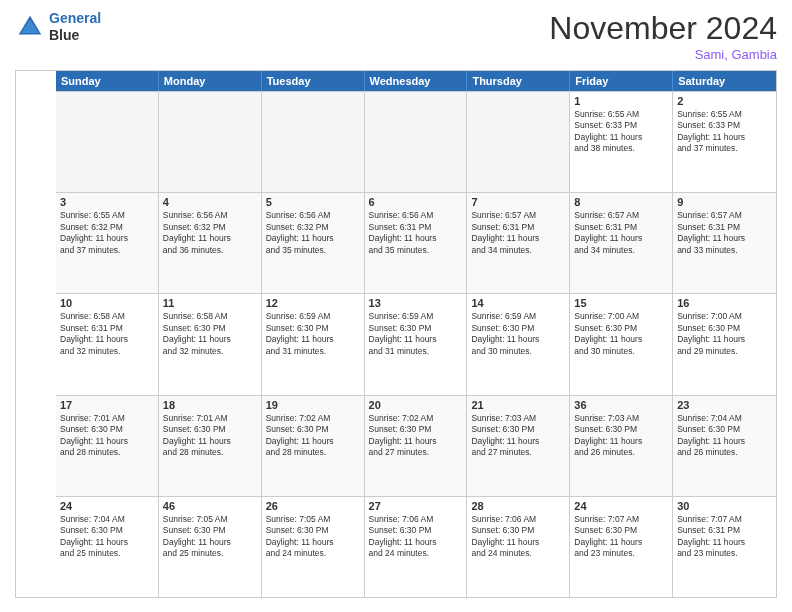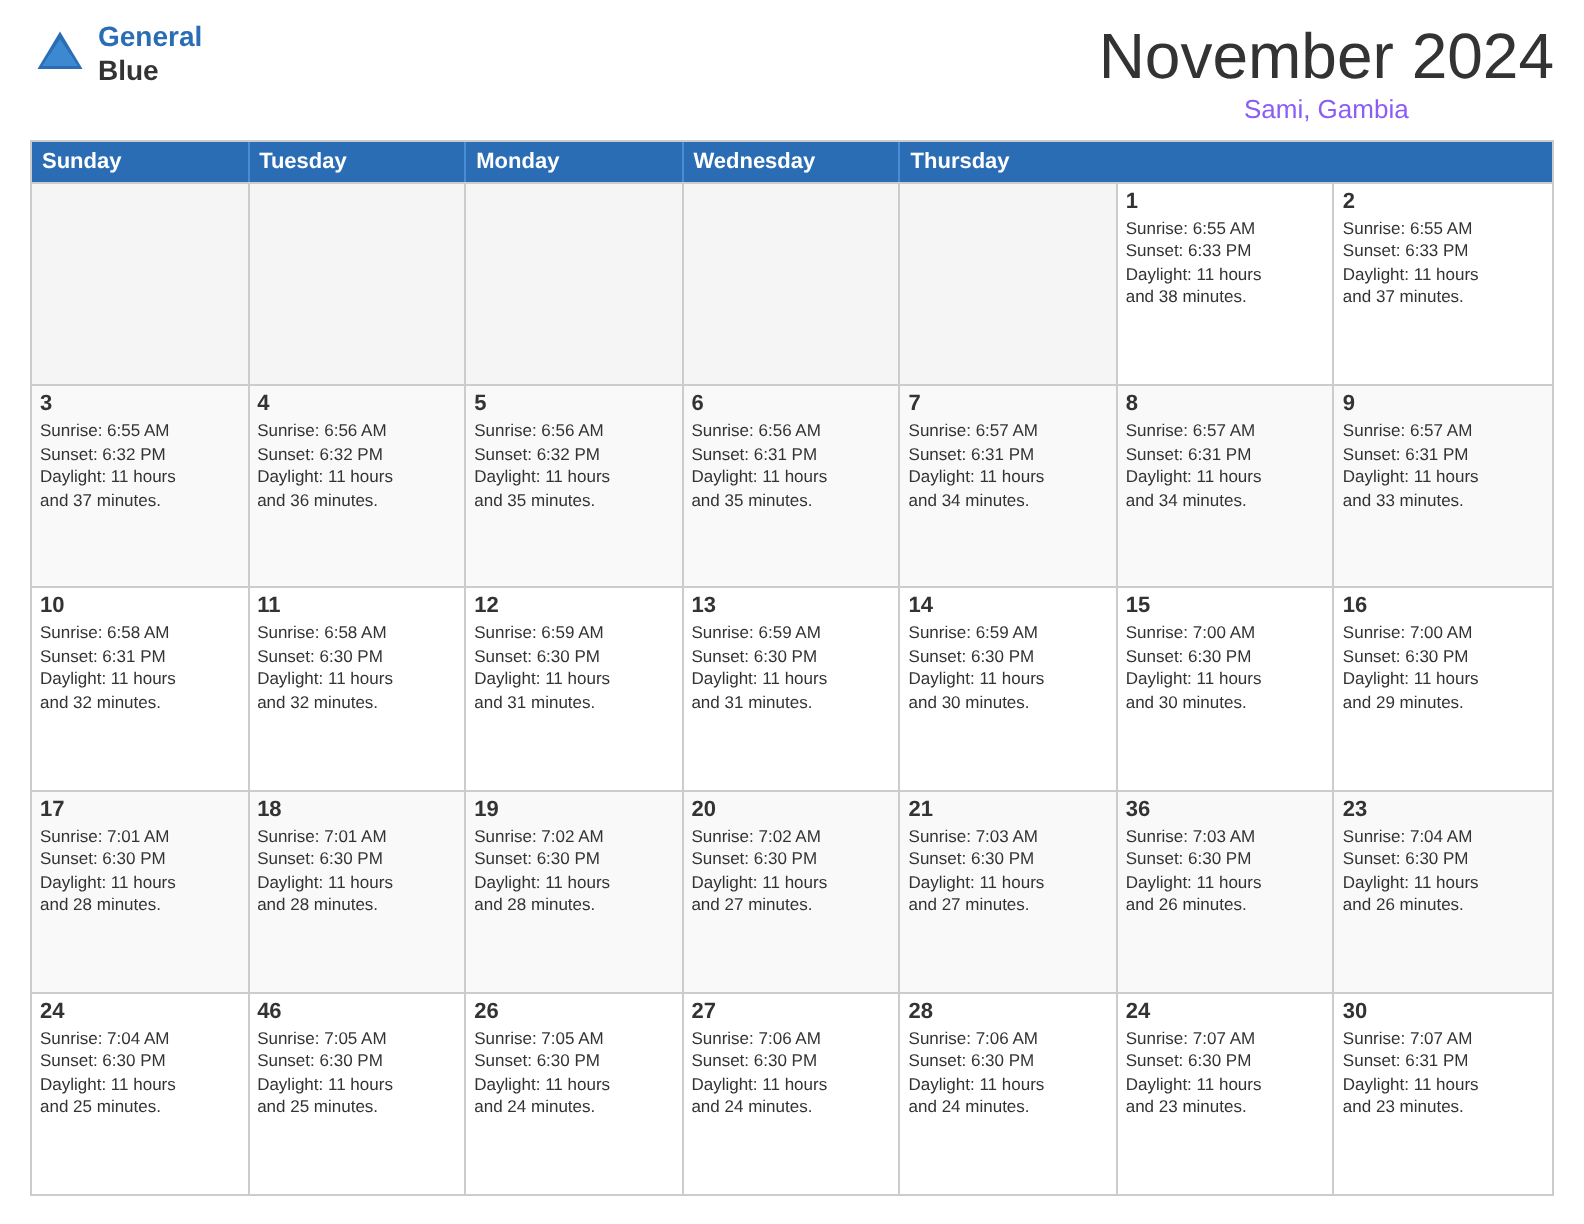--- a/index.html
+++ b/index.html
@@ -33,36 +33,37 @@
       font-weight: bold;
       color: #333;
       line-height: 1.2;
     }
     .logo-blue { color: #2a6db5; }
     .logo-icon {
       width: 30px;
       height: 30px;
     }
     .title-block {
-      text-align: center;
+      text-align: right;
     }
     .month-title {
       font-size: 32px;
       font-weight: normal;
       color: #333;
     }
     .location {
       font-size: 13px;
       color: #8b5cf6;
     }
     .calendar {
       flex: 1;
       display: flex;
       flex-direction: column;
       border: 1px solid #ccc;
+      padding-left: 40px;
     }
     .cal-header {
       display: grid;
       grid-template-columns: repeat(7, 1fr);
       background: #2a6db5;
     }
     .cal-header-cell {
       color: #fff;
       font-size: 11px;
       font-weight: bold;
@@ -123,24 +124,26 @@
     </div>
     <div class="title-block">
       <div class="month-title">November 2024</div>
       <div class="location">Sami, Gambia</div>
     </div>
   </div>
 
   <div class="calendar">
     <div class="cal-header" id="cal-header-row">
         <div class="cal-header-cell">Sunday</div>
+        <div class="cal-header-cell">Monday</div>
         <div class="cal-header-cell">Tuesday</div>
-        <div class="cal-header-cell">Monday</div>
         <div class="cal-header-cell">Wednesday</div>
         <div class="cal-header-cell">Thursday</div>
+        <div class="cal-header-cell">Friday</div>
+        <div class="cal-header-cell">Saturday</div>
       </div>
     <div class="cal-body" id="cal-body">
         <div class="cal-row">
           <div class="cal-cell empty"></div>
           <div class="cal-cell empty"></div>
           <div class="cal-cell empty"></div>
           <div class="cal-cell empty"></div>
           <div class="cal-cell empty"></div>
           <div class="cal-cell">
             <span class="day-num">1</span>

